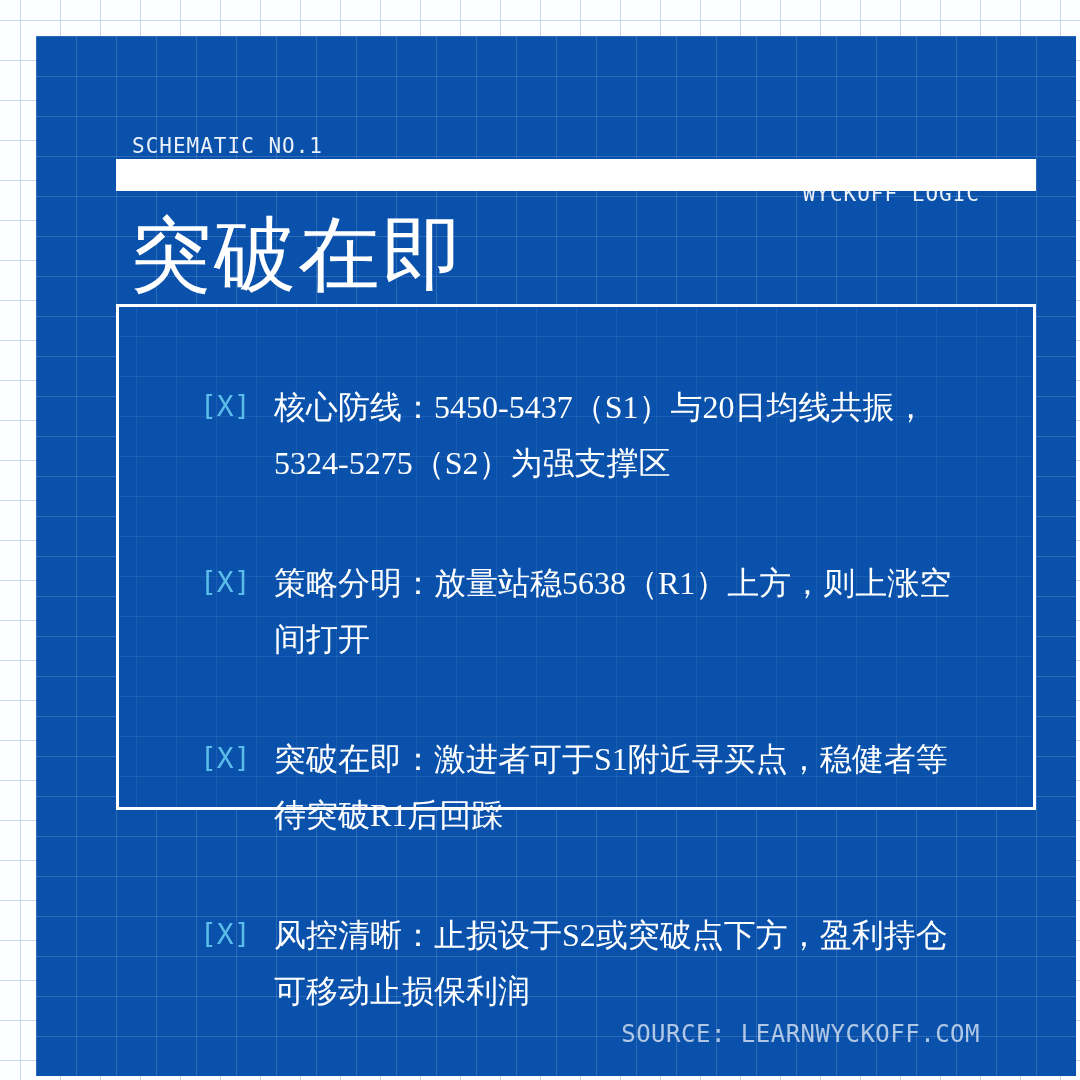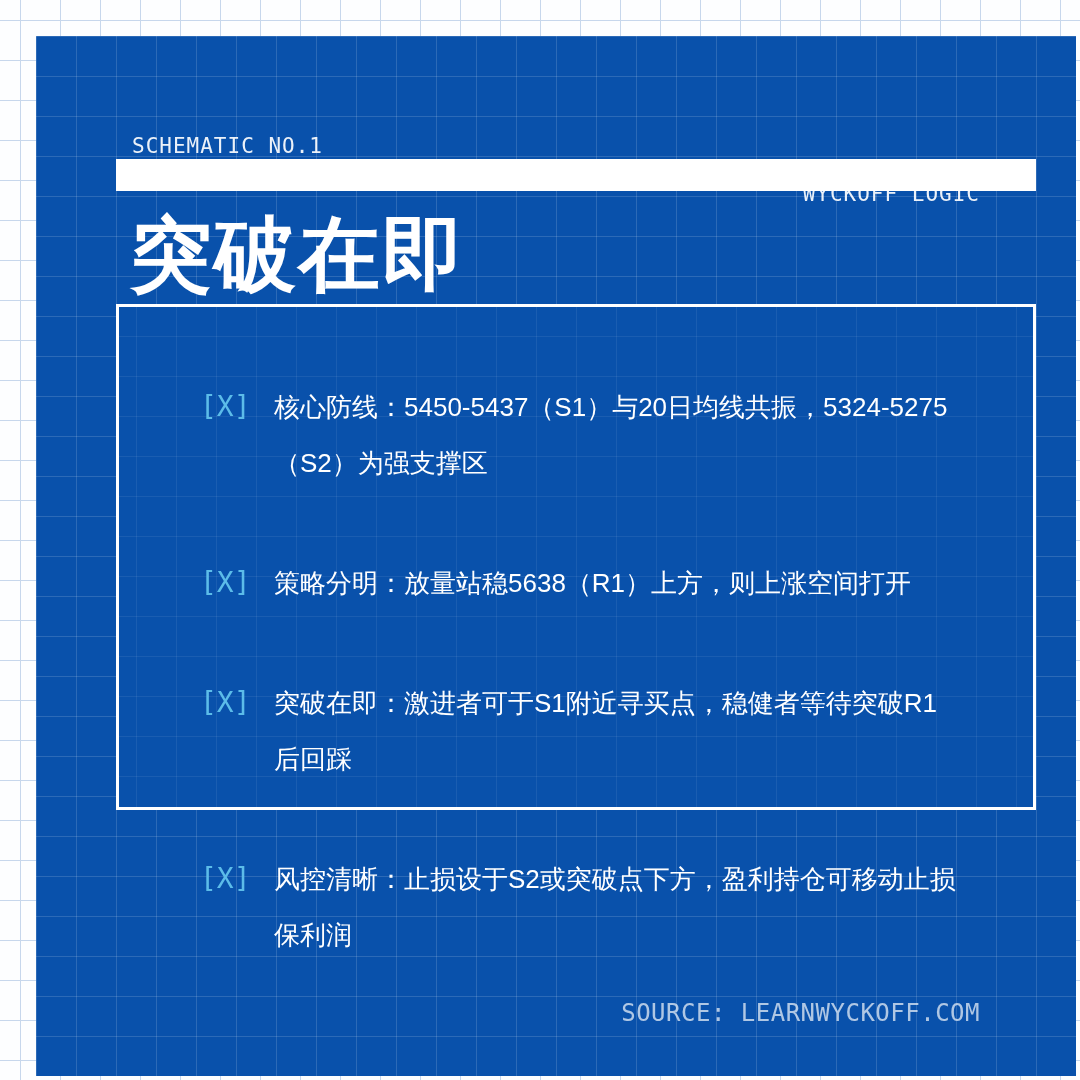--- a/index.html
+++ b/index.html
@@ -42,21 +42,21 @@
     left: 80px; top: 123px;
     width: 920px; height: 4px;
     background: #ffffff;
   }
   .title {
     position: absolute;
     left: 78px; top: 158px;
     font-family: "DejaVu Sans", "Liberation Sans", sans-serif;
     font-size: 82px;
     line-height: 90px;
-    font-weight: 700;
+    font-weight: 400;
     letter-spacing: 2px;
     color: #ffffff;
     white-space: nowrap;
   }
   .checklist-box {
     position: absolute;
     left: 80px; top: 268px;
     width: 920px; height: 506px;
     border: 3px solid #ffffff;
     background-color: #0951ab;
@@ -79,29 +79,29 @@
     width: 48px;
     margin-right: 26px;
     font-family: "DejaVu Sans Mono", "Liberation Mono", monospace;
     font-size: 28px;
     line-height: 56px;
     color: #5cbce9;
     white-space: nowrap;
   }
   .check-text {
     flex: 1 1 auto;
-    font-family: Liberation Sans, sans-serif;
-    font-size: 26px;
+    font-family: Liberation Serif, serif;
+    font-size: 32px;
     line-height: 56px;
     color: #ffffff;
     word-break: break-word;
   }
   .source {
     position: absolute;
-    right: 80px; top: 948px;
+    right: 80px; top: 969px;
     font-size: 24px;
     line-height: 26px;
     letter-spacing: 0.5px;
     color: rgba(255,255,255,0.68);
     white-space: nowrap;
   }
 </style>
 </head>
 <body>
 

